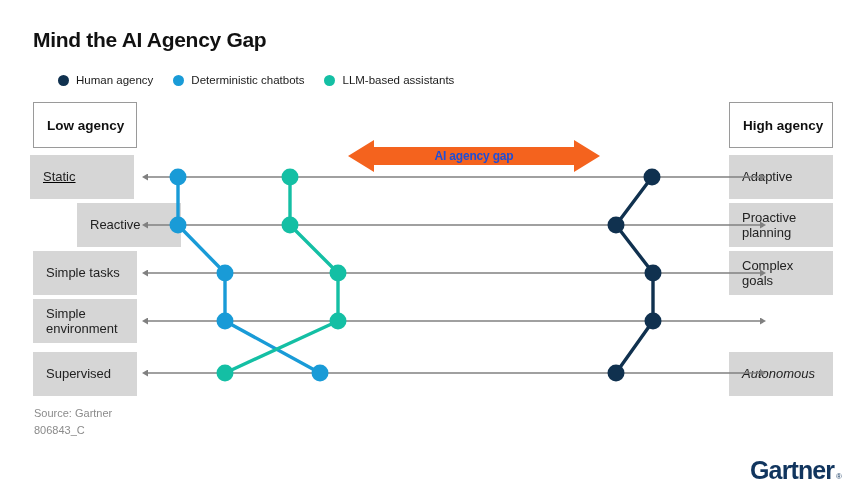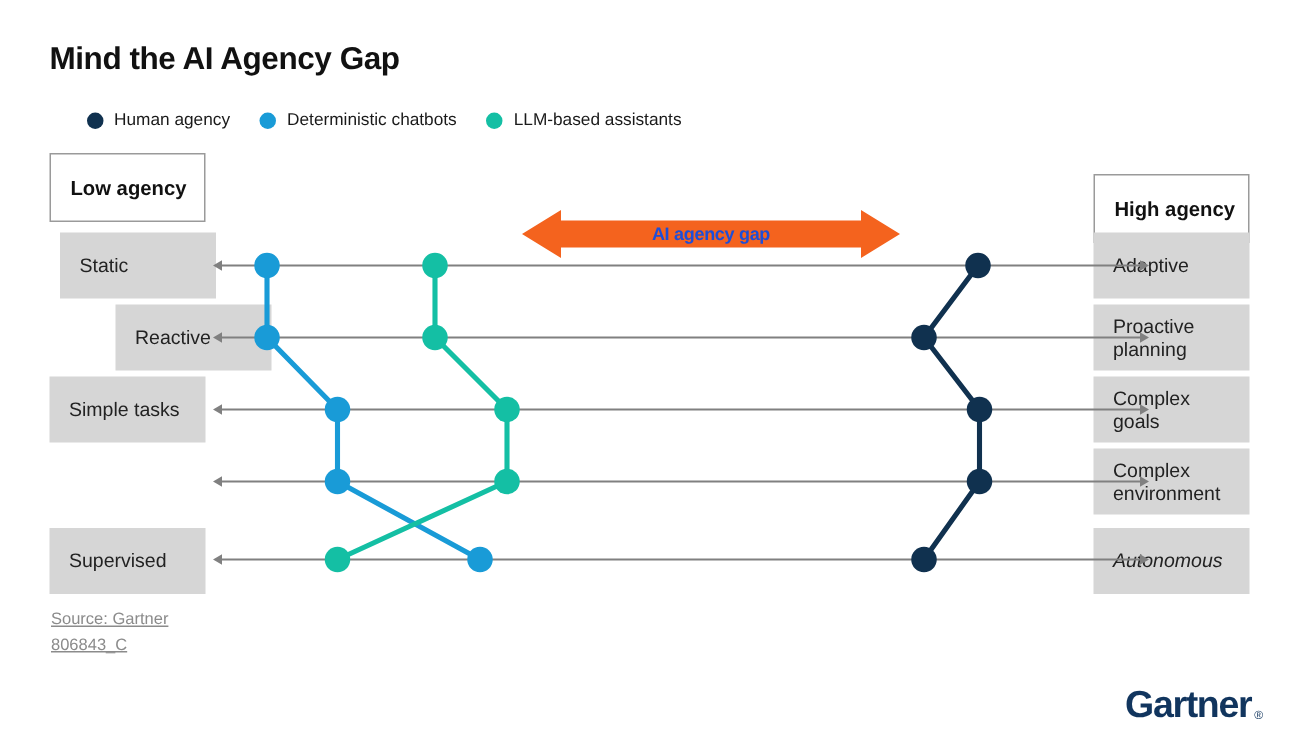--- a/index.html
+++ b/index.html
@@ -126,21 +126,20 @@
   }
 
   
   .source {
     position: absolute;
     left: 34px;
     top: 405px;
     font-size: 11px;
     color: #8b8b8b;
     line-height: 1.55;
-    text-decoration: underline;
   }
   .source div { white-space: nowrap; }
 
   .logo {
     position: absolute;
     right: 26px;
     bottom: 18px;
     display: flex;
     align-items: flex-end;
     gap: 2px;
@@ -177,48 +176,48 @@
     </div>
     <div class="legend-item">
       <span class="legend-dot" style="background:#14bfa4"></span>
       <span class="legend-label">LLM-based assistants</span>
     </div>
   </div>
 
   <div class="cap-box" style="left:33px; top:102px; width:104px; height:46px;align-items:center;">
     <span class="cap-text">Low agency</span>
   </div>
-  <div class="cap-box" style="left:729px; top:102px; width:104px; height:46px;margin-top:14px;">
+  <div class="cap-box" style="left:729px; top:102px; width:104px; height:46px;">
     <span class="cap-text">High agency</span>
   </div>
 
-  <div class="row-box" style="left:40px; top:155px; width:104px; height:44px;">
+  <div class="row-box" style="left:30px; top:155px; width:104px; height:44px;text-decoration:underline;">
     <span class="row-text">Static</span>
   </div>
   <div class="row-box" style="left:33px; top:203px; width:104px; height:44px;margin-left:44px;">
     <span class="row-text">Reactive</span>
   </div>
   <div class="row-box" style="left:33px; top:251px; width:104px; height:44px;">
     <span class="row-text">Simple tasks</span>
   </div>
+  <div class="row-box" style="left:33px; top:299px; width:104px; height:44px;">
+    <span class="row-text">Simple environment</span>
+  </div>
   <div class="row-box" style="left:33px; top:352px; width:104px; height:44px;">
     <span class="row-text">Supervised</span>
   </div>
 
   <div class="row-box" style="left:729px; top:155px; width:104px; height:44px;">
     <span class="row-text">Adaptive</span>
   </div>
   <div class="row-box" style="left:729px; top:203px; width:104px; height:44px;">
     <span class="row-text">Proactive planning</span>
   </div>
   <div class="row-box" style="left:729px; top:251px; width:104px; height:44px;">
     <span class="row-text">Complex goals</span>
-  </div>
-  <div class="row-box" style="left:729px; top:299px; width:104px; height:44px;">
-    <span class="row-text">Complex environment</span>
   </div>
   <div class="row-box" style="left:729px; top:352px; width:104px; height:44px;font-style:italic;">
     <span class="row-text">Autonomous</span>
   </div>
 
   <svg class="chart" width="868" height="501" viewBox="0 0 868 501" xmlns="http://www.w3.org/2000/svg">
     <defs>
       <marker id="arrL" markerWidth="7" markerHeight="7" refX="6" refY="3.5" orient="auto" markerUnits="userSpaceOnUse">
         <path d="M6,0 L0,3.5 L6,7 Z" fill="#808080"></path>
       </marker>

